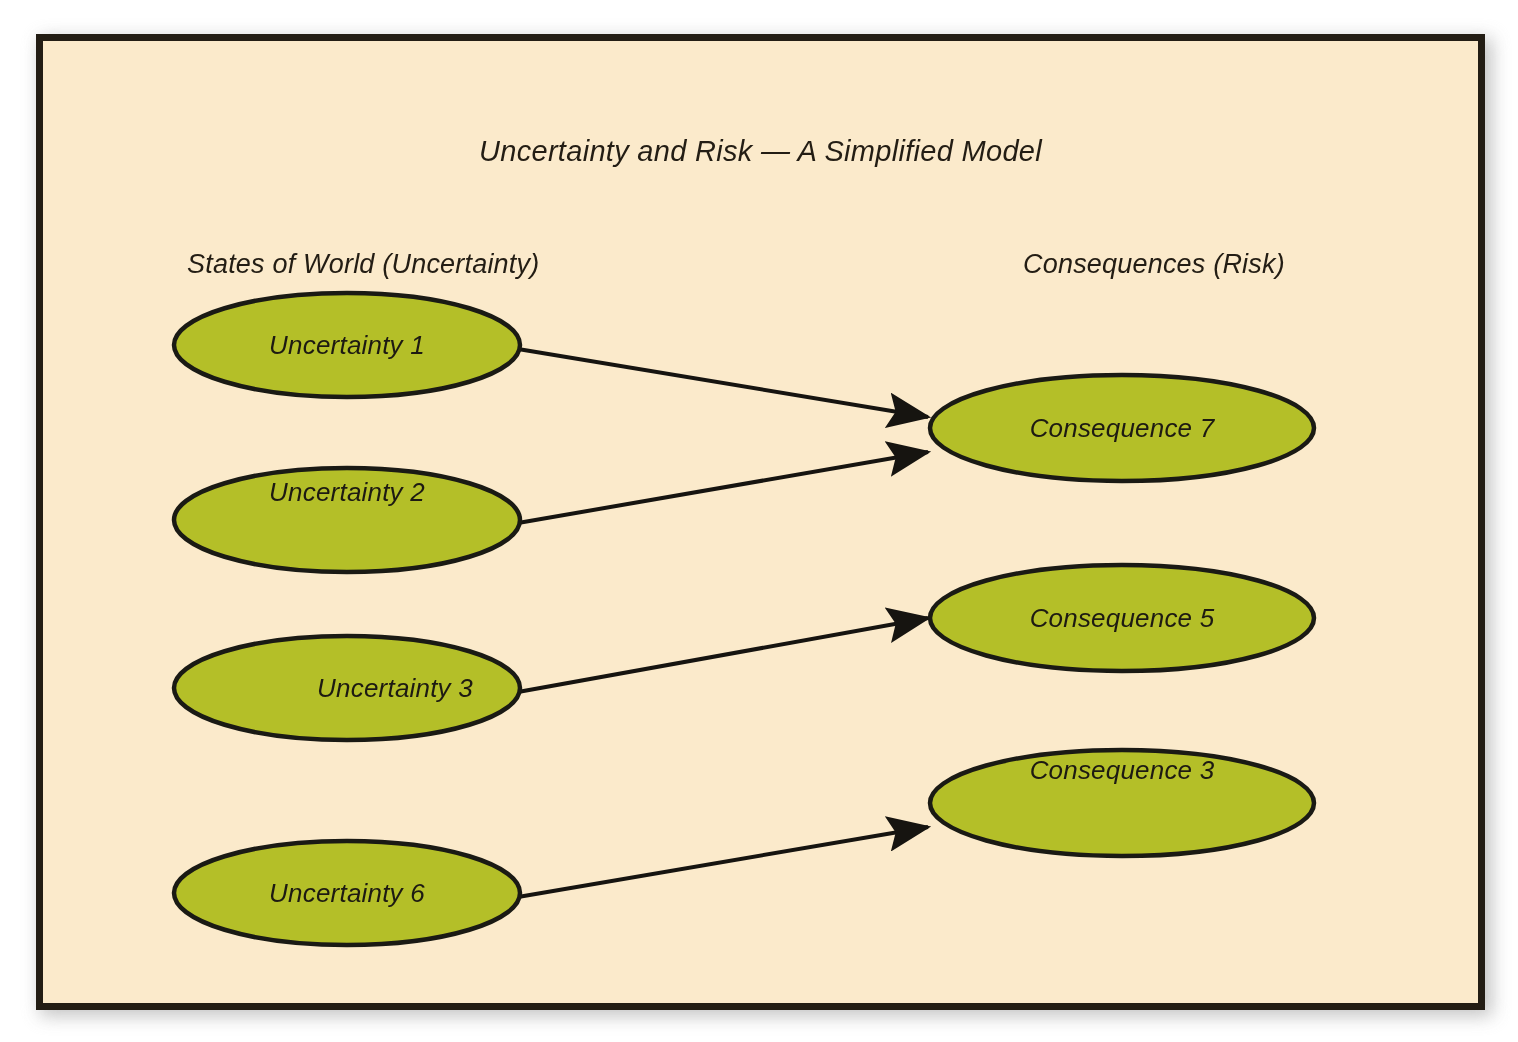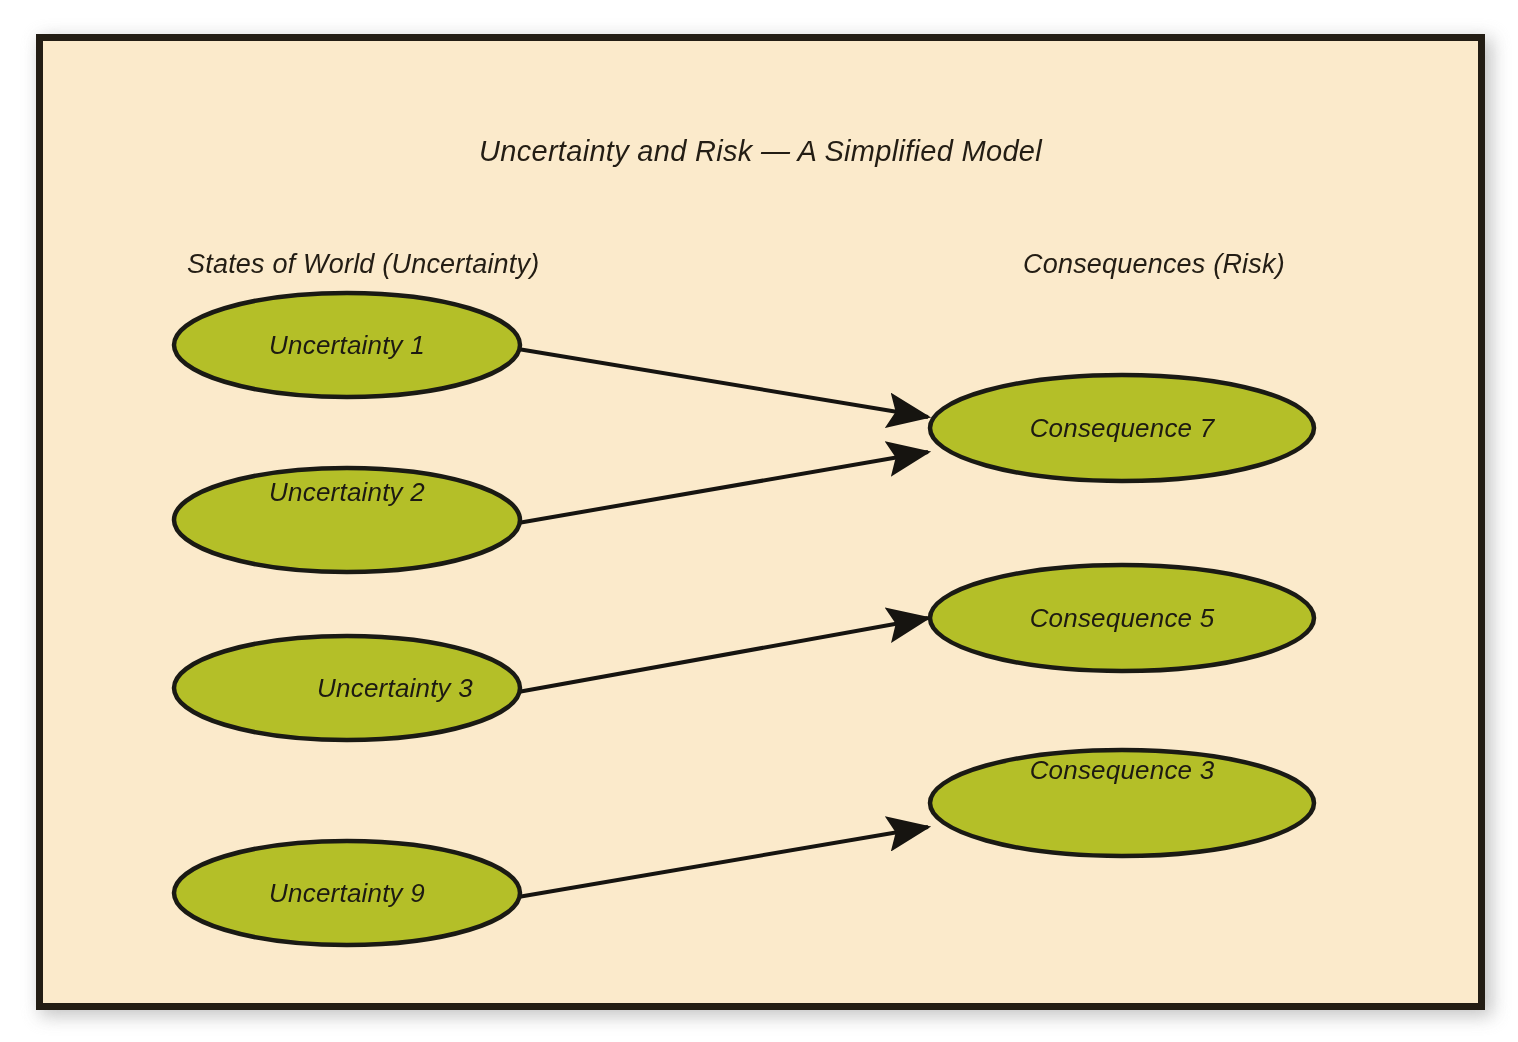--- a/index.html
+++ b/index.html
@@ -125,20 +125,20 @@
 
       <div id="diagram-title">Uncertainty and Risk — A Simplified Model</div>
 
       <div class="column-heading" id="heading-right">Consequences (Risk)</div>
       <div class="column-heading" id="heading-left">States of World (Uncertainty)</div>
 
       <div id="node-labels">
           <div class="node-label" style="left: 304px; top: 304px;">Uncertainty 1</div>
           <div class="node-label" style="left: 304px; top: 451px;">Uncertainty 2</div>
           <div class="node-label" style="left: 304px; top: 647px; margin-left: 48px;">Uncertainty 3</div>
-          <div class="node-label" style="left: 304px; top: 852px;">Uncertainty 9</div>
+          <div class="node-label" style="left: 304px; top: 852px;">Uncertainty 6</div>
           <div class="node-label" style="left: 1079px; top: 387px;">Consequence 7</div>
           <div class="node-label" style="left: 1079px; top: 577px;">Consequence 5</div>
           <div class="node-label" style="left: 1079px; top: 729px;">Consequence 3</div>
         </div>
     </div>
   </div>
 </div>
 
 </body></html>

